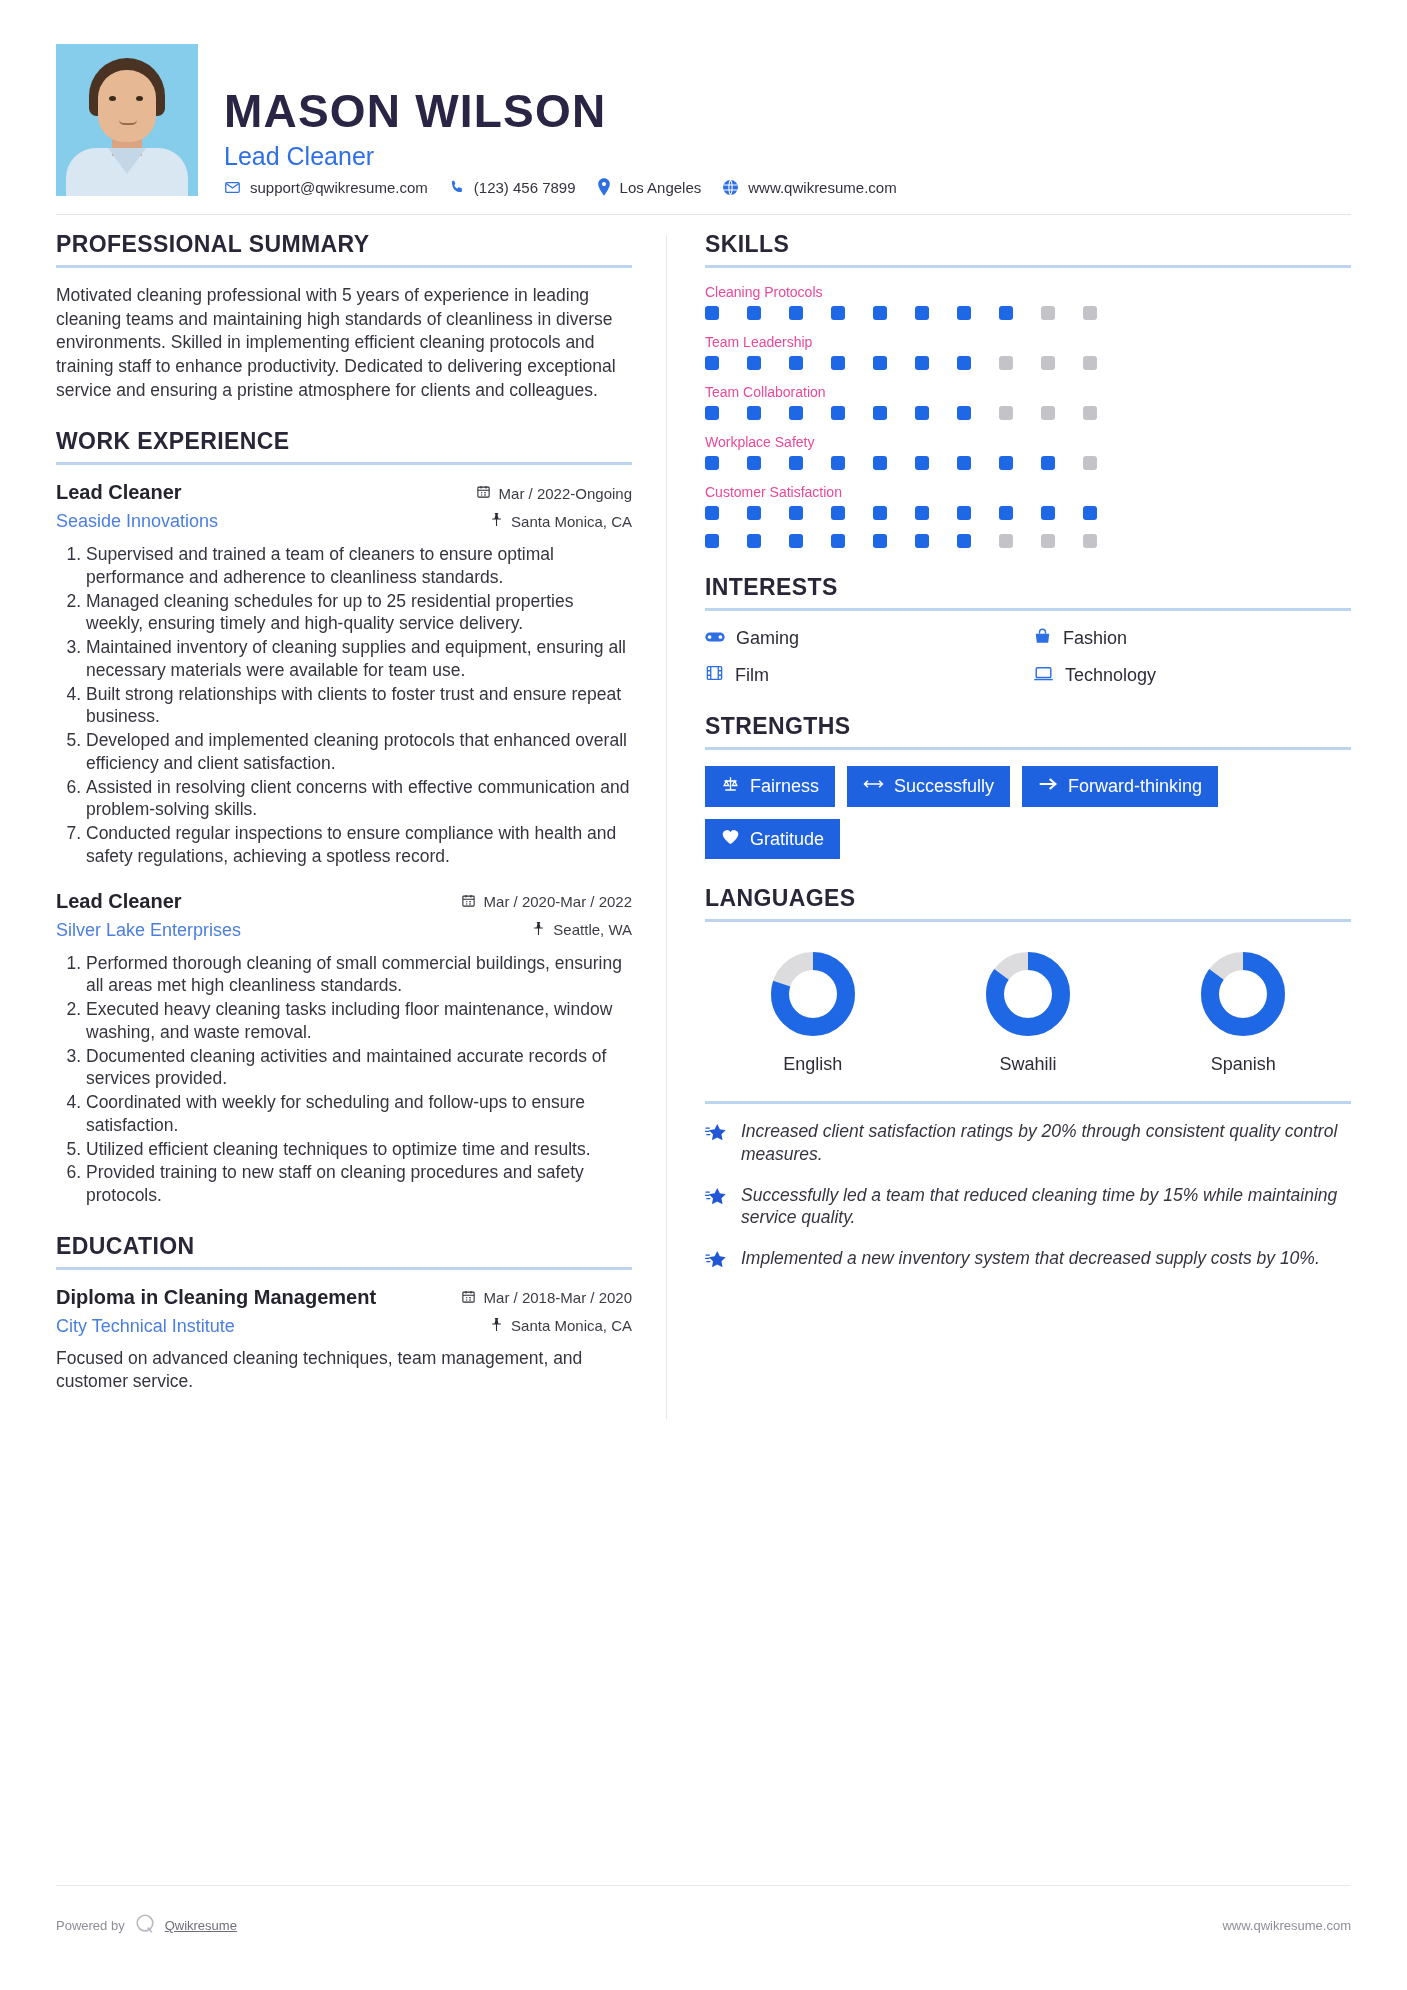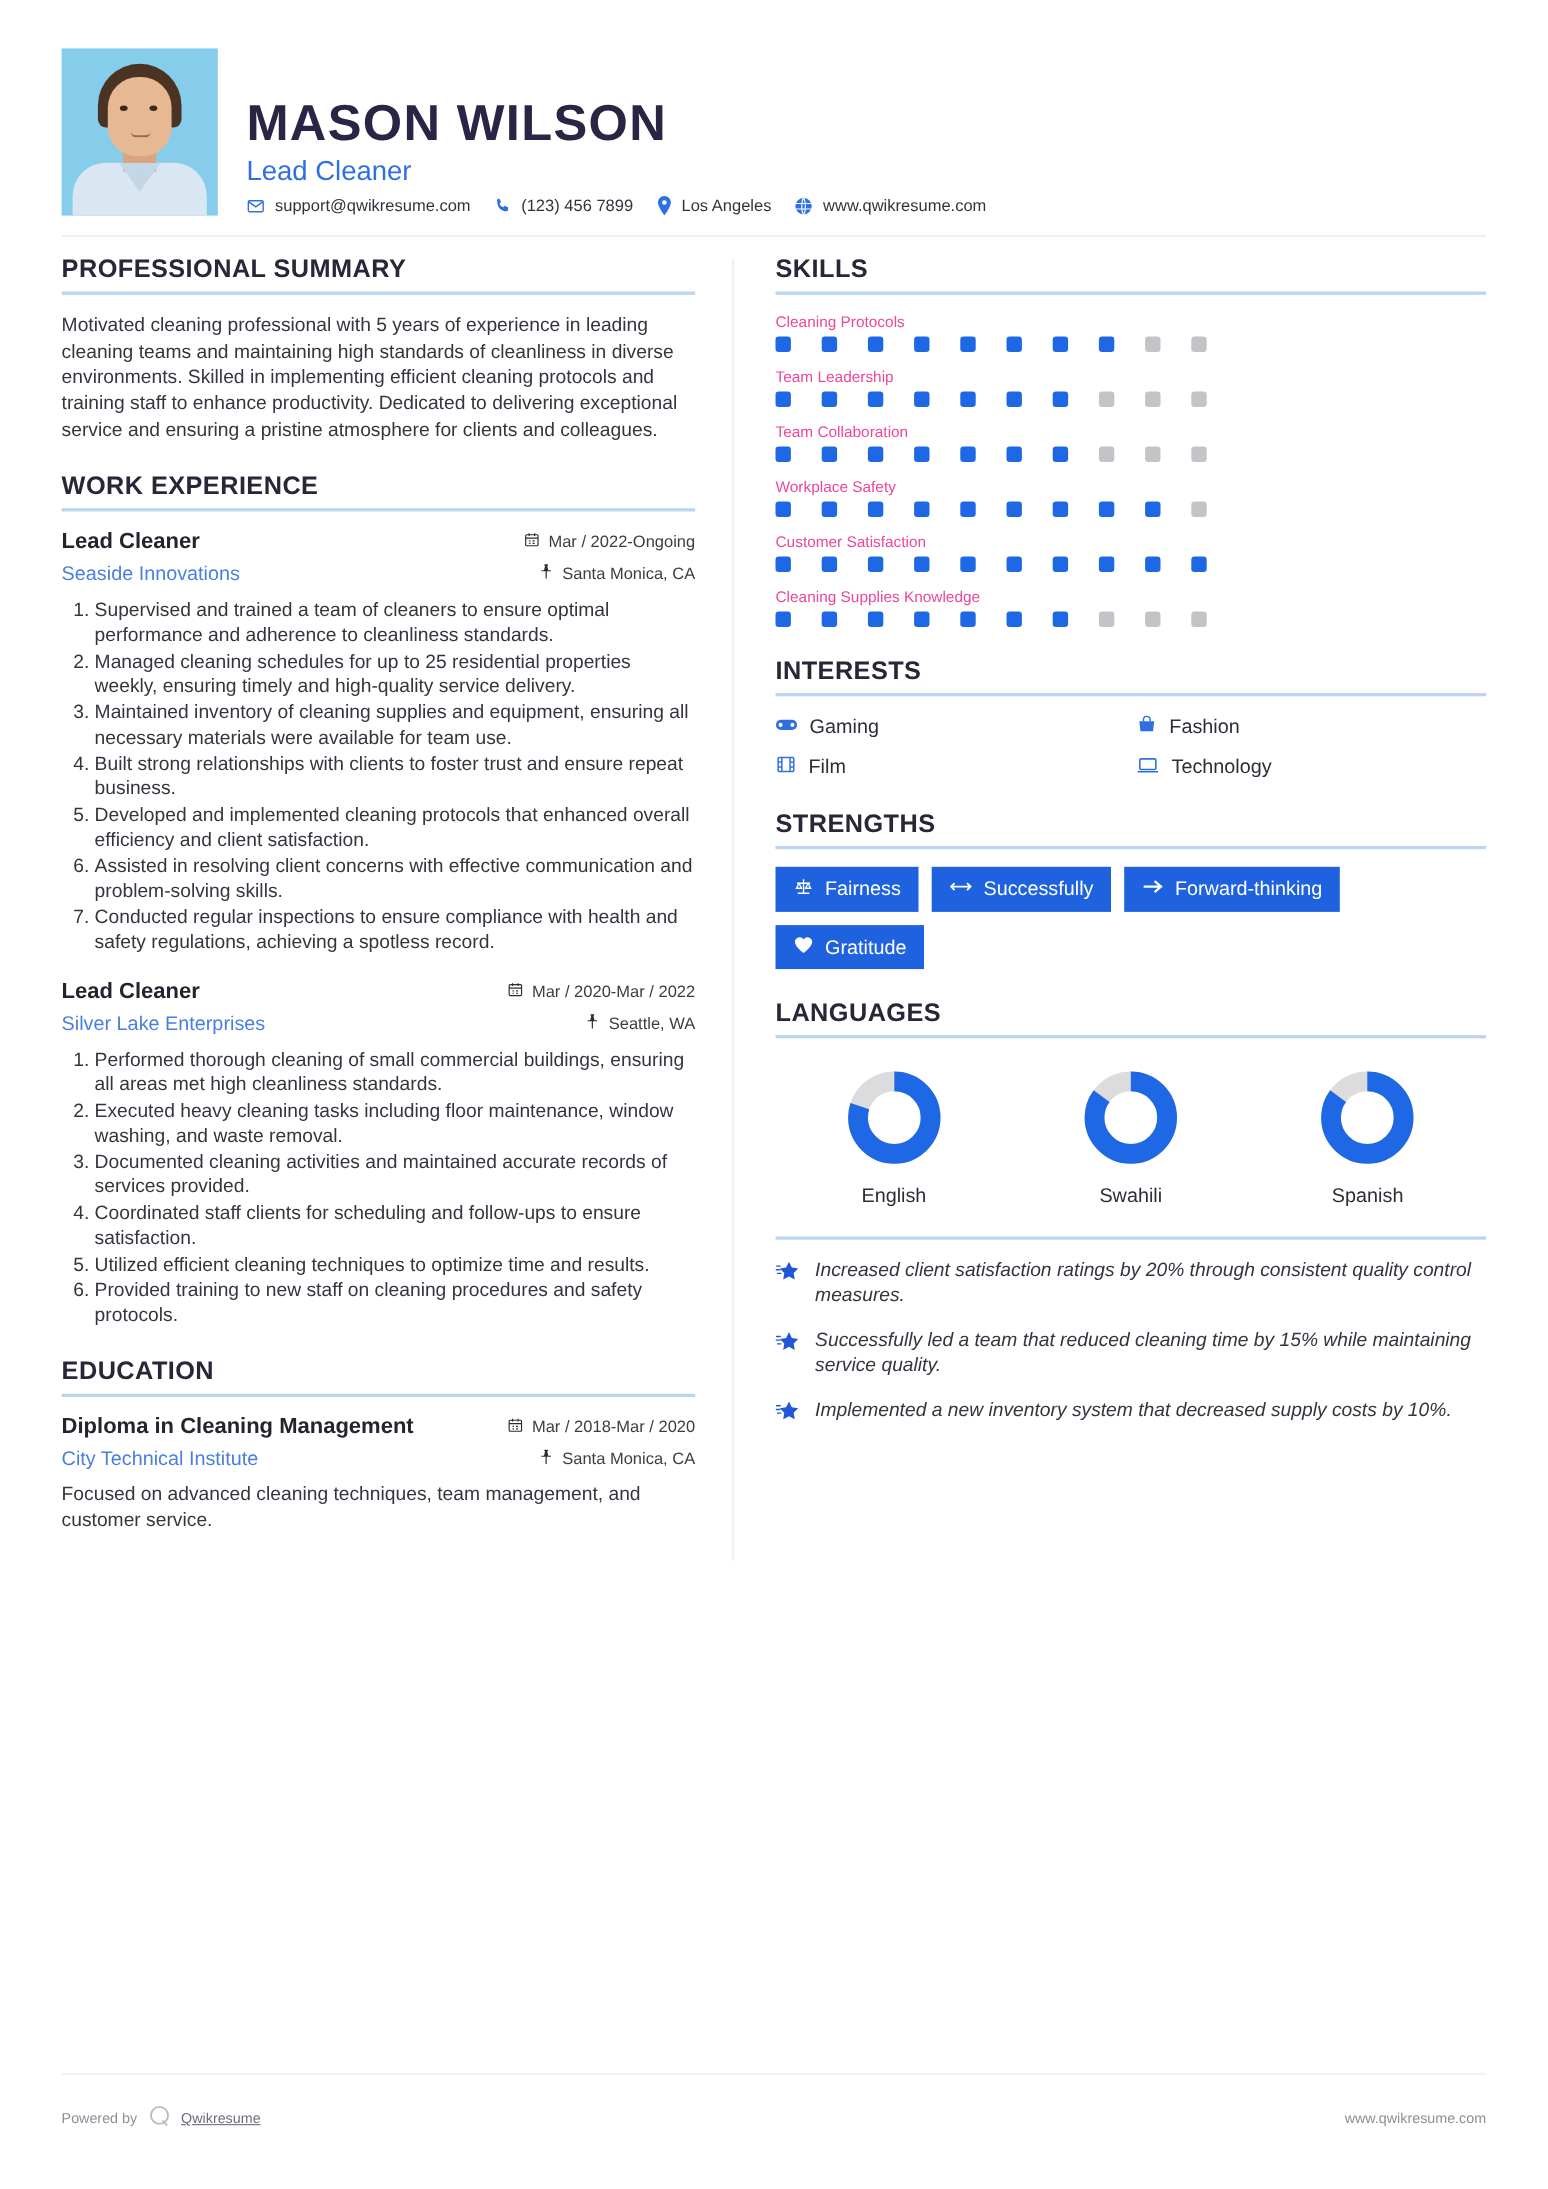--- a/index.html
+++ b/index.html
@@ -461,21 +461,21 @@
                   <path d="M9 1h6v2.2l-1.2.6 1.8 7.2H20v1.8h-7v12h-2v-12H4v-1.8h4.4l1.8-7.2L9 3.2z"></path>
                 </svg>
               </span>
               <span>Seattle, WA</span>
             </div>
           </div>
           <ol class="bullets">
             <li>Performed thorough cleaning of small commercial buildings, ensuring all areas met high cleanliness standards.</li>
             <li>Executed heavy cleaning tasks including floor maintenance, window washing, and waste removal.</li>
             <li>Documented cleaning activities and maintained accurate records of services provided.</li>
-            <li>Coordinated staff clients for scheduling and follow-ups to ensure satisfaction.</li>
+            <li>Coordinated with weekly for scheduling and follow-ups to ensure satisfaction.</li>
             <li>Utilized efficient cleaning techniques to optimize time and results.</li>
             <li>Provided training to new staff on cleaning procedures and safety protocols.</li>
           </ol>
         </div>
       </div>
 
       <div class="sec">
         <div class="sec-title">EDUCATION</div>
         <div class="sec-rule"></div>
 
@@ -586,21 +586,20 @@
               <span class="dot on"></span>
               <span class="dot on"></span>
               <span class="dot on"></span>
               <span class="dot on"></span>
               <span class="dot on"></span>
               <span class="dot on"></span>
               <span class="dot on"></span>
             </div>
         </div>
         <div class="skill">
-          <div class="skill-name">Cleaning Supplies Knowledge</div>
           <div class="dots">
               <span class="dot on"></span>
               <span class="dot on"></span>
               <span class="dot on"></span>
               <span class="dot on"></span>
               <span class="dot on"></span>
               <span class="dot on"></span>
               <span class="dot on"></span>
               <span class="dot"></span>
               <span class="dot"></span>

